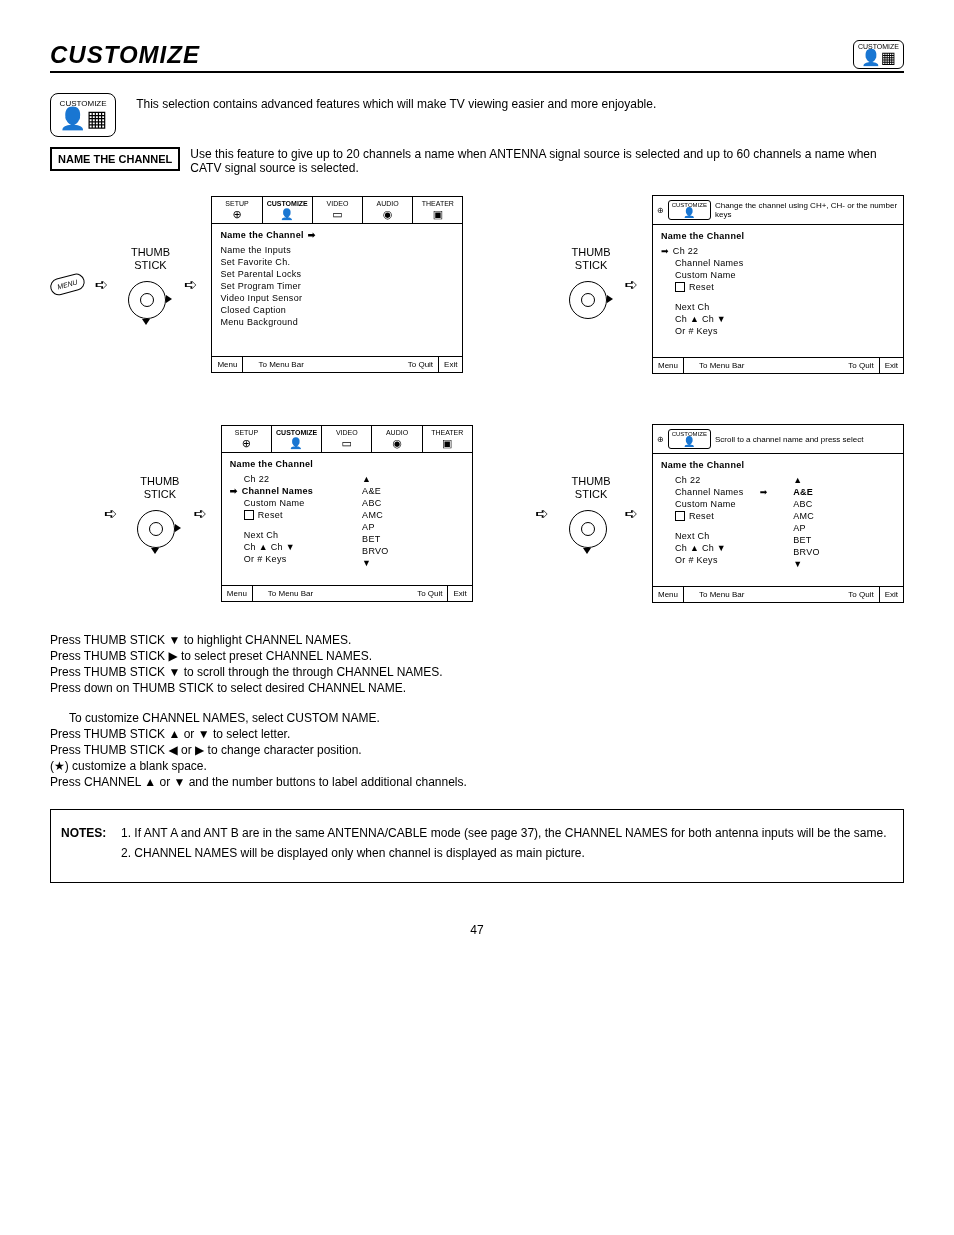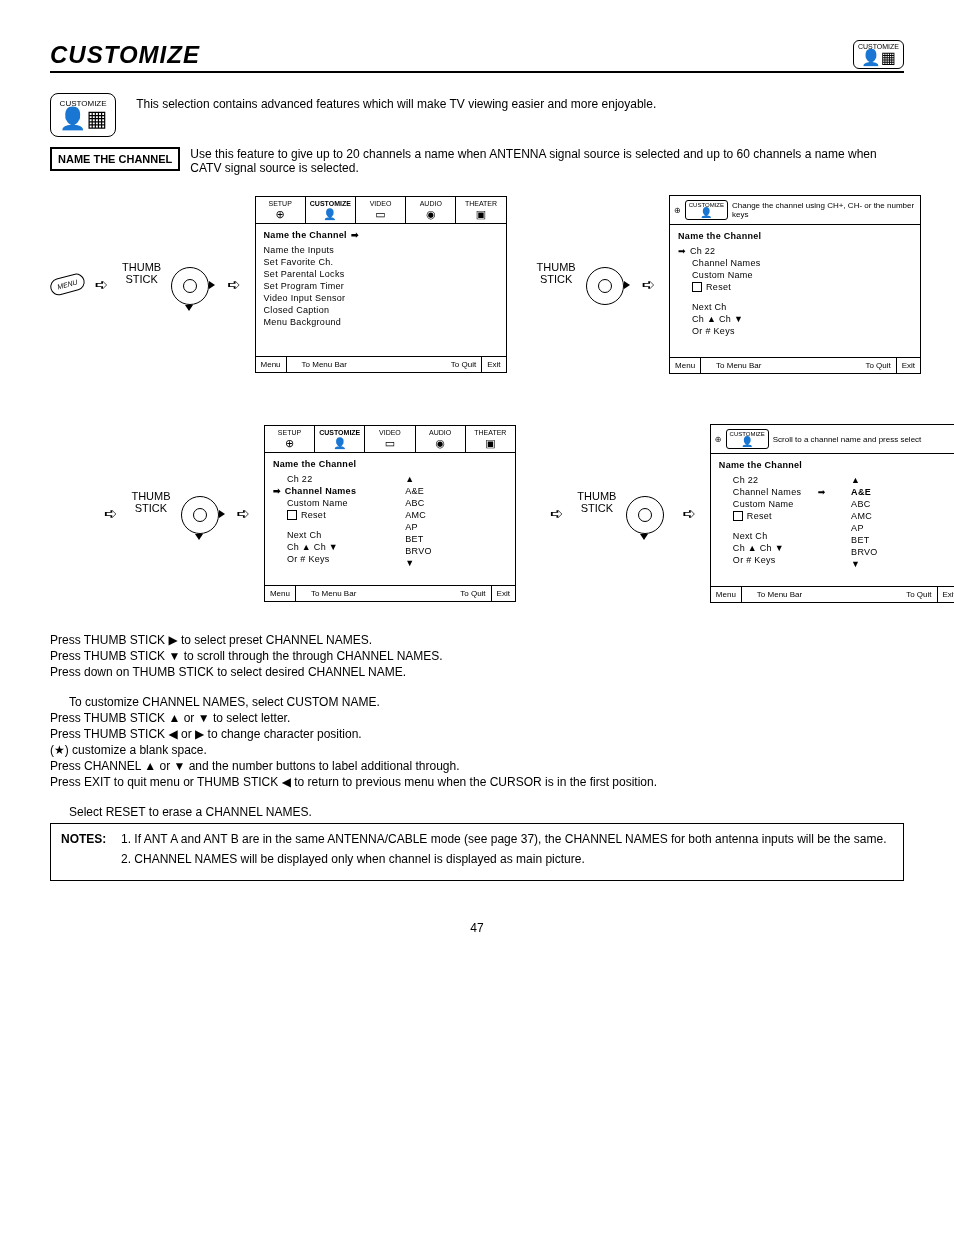--- a/index.html
+++ b/index.html
@@ -90,21 +90,22 @@
     align-items: center;
     gap: 10px;
   }
   .thumb-label {
     font-size: 11px;
     text-align: center;
     line-height: 1.1;
   }
   .thumb-stick {
     display: flex;
-    align-items: flex-start;
+    flex-direction: column;
+    align-items: flex-end;
     gap: 4px;
   }
   .stick-circle {
     position: relative;
     width: 48px;
     height: 48px;
   }
   .stick-circle .outer {
     position: absolute;
     top: 6px; left: 6px;
@@ -223,22 +224,22 @@
     padding: 3px 5px;
   }
   .osd-footer .sep { border-right: 1px solid #000; }
   .osd-footer .grow { flex: 1; padding-left: 15px; }
 
   .instructions p { margin: 0 0 2px 0; font-size: 12px; }
   .instructions .gap { margin-top: 16px; margin-left: 19px; }
 
   .notes-box {
     border: 1px solid #000;
-    padding: 8px 10px;
-    margin-top: 4px;
+    padding: 16px 10px;
+    margin-top: 20px;
     font-size: 12px;
   }
   .notes-box .row { display: flex; gap: 8px; }
   .notes-box .label { font-weight: bold; }
   .notes-box ol { margin: 0; padding-left: 20px; flex: 1; }
   .notes-box li { margin-bottom: 6px; }
 
   .page-num { text-align: center; margin-top: 40px; font-size: 12px; }
 </style>
 </head>
@@ -510,30 +511,29 @@
           <div class="grow">To Menu Bar</div>
           <div class="sep">To Quit</div>
           <div>Exit</div>
         </div>
       </div>
     </div>
   </div>
 </div>
 
 <div class="instructions">
+  <p>Press THUMB STICK ▼ to highlight CHANNEL NAMES.</p>
   <p>Press THUMB STICK ▶ to select preset CHANNEL NAMES.</p>
   <p>Press THUMB STICK ▼ to scroll through the through CHANNEL NAMES.</p>
   <p>Press down on THUMB STICK to select desired CHANNEL NAME.</p>
   <p class="gap">To customize CHANNEL NAMES, select CUSTOM NAME.</p>
   <p>Press THUMB STICK ▲ or ▼ to select letter.</p>
   <p>Press THUMB STICK ◀ or ▶ to change character position.</p>
   <p>(★) customize a blank space.</p>
-  <p>Press CHANNEL ▲ or ▼  and the number buttons to label additional through.</p>
-  <p>Press EXIT to quit menu or THUMB STICK ◀ to return to previous menu when the CURSOR is in the first position.</p>
-  <p class="gap">Select RESET to erase a CHANNEL NAMES.</p>
+  <p>Press CHANNEL ▲ or ▼  and the number buttons to label additional channels.</p>
 </div>
 
 <div class="notes-box">
   <div class="row">
     <span class="label">NOTES:</span>
     <ol>
       <li>If ANT A and ANT B are in the same ANTENNA/CABLE mode (see page 37), the CHANNEL NAMES for both antenna inputs will be the same.</li>
       <li>CHANNEL NAMES will be displayed only when channel is displayed as main picture.</li>
     </ol>
   </div>

